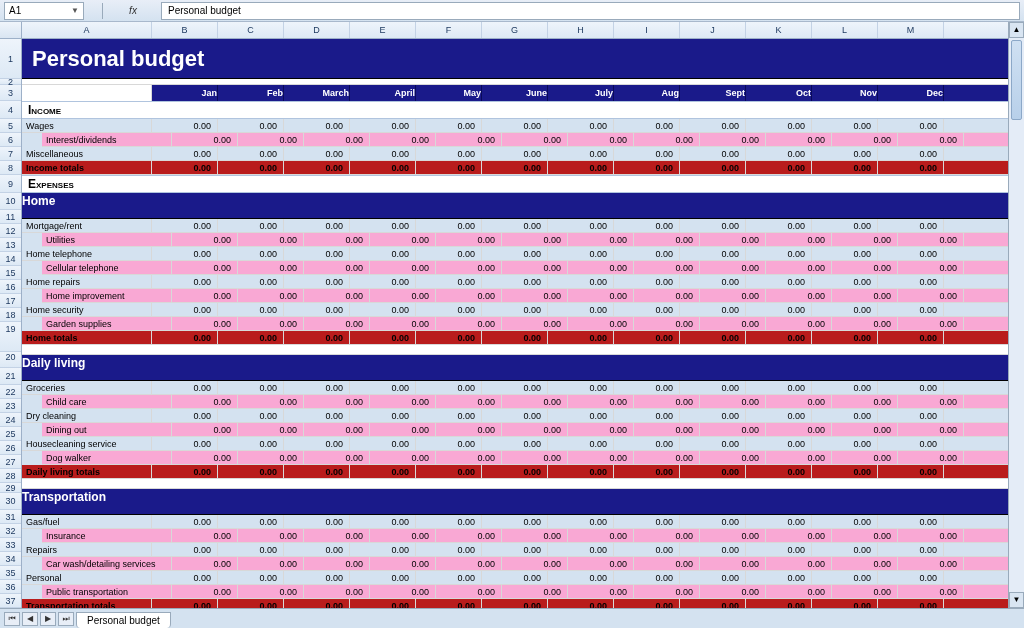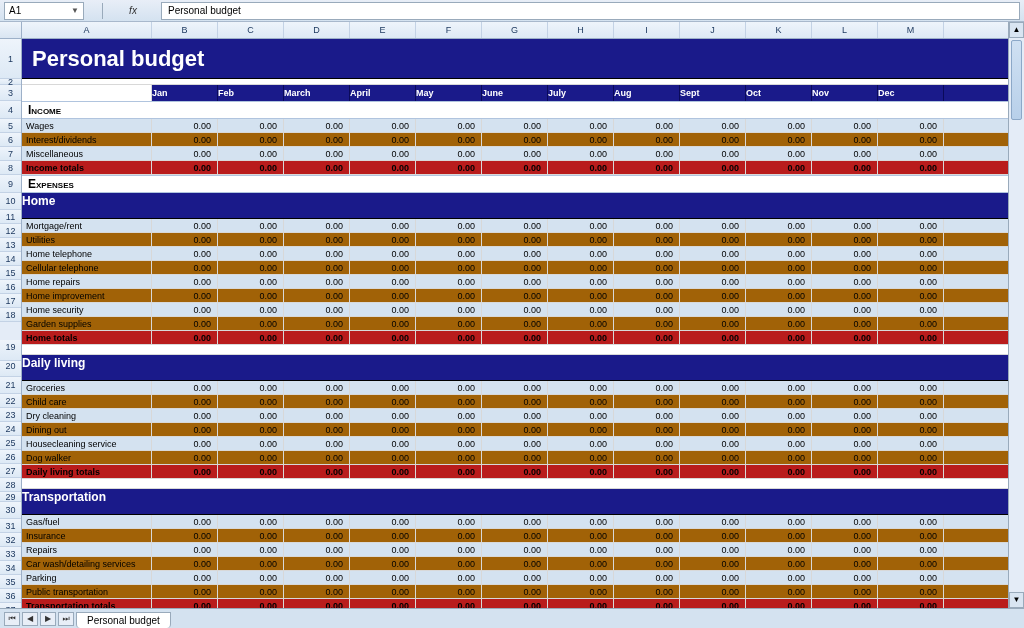--- a/index.html
+++ b/index.html
@@ -103,21 +103,21 @@
 .blank-row { height: 6px; background: #fff; border-bottom: 1px solid #d8d8d8; }
 .month-row {
   display: flex;
   background: #1a1a8a;
   height: 16px;
 }
 .month-row .label-cell { width: 130px; background: #fff; border-right:1px solid #d8d8d8; }
 .month-row .mc {
   width: 66px;
   color: #fff;
-  text-align: left;
+  text-align: right;
   font-size: 9px;
   font-weight: bold;
   line-height: 16px;
   border-right: 1px solid #0a0a5a;
 }
 .section-head {
   height: 18px;
   background: #ffffff;
   font-weight: bold;
   font-size: 12px;
@@ -135,21 +135,21 @@
   font-size: 12px;
   padding: 1px 0;
   border-bottom: 1px solid #000;
   line-height: 15px;
 }
 .data-row {
   display: flex;
   height: 14px;
   border-bottom: 1px solid #d8d8d8;
 }
-.data-row.alt { background: #a16207; }
+.data-row.alt { background: #f9a8d4; margin-left: 20px; }
 .data-row.total { font-weight: bold; background: #b91c1c; }
 .data-row .label {
   width: 130px;
   padding: 0 4px;
   font-size: 9px;
   line-height: 14px;
   border-right: 1px solid #d8d8d8;
   white-space: nowrap;
   overflow: hidden;
 }
@@ -257,21 +257,21 @@
         <div class="rh" style="height: 18px; line-height: 18px;">9</div>
         <div class="rh" style="height: 17px; line-height: 17px;">10</div>
         <div class="rh">11</div>
         <div class="rh">12</div>
         <div class="rh">13</div>
         <div class="rh">14</div>
         <div class="rh">15</div>
         <div class="rh">16</div>
         <div class="rh">17</div>
         <div class="rh">18</div>
-        <div class="rh" style="height: 21px; line-height: 14px; margin-top: 18px;">19</div>
+        <div class="rh" style="height: 30px; line-height: 14px;">19</div>
         <div class="rh" style="height: 16px; line-height: 10px;">20</div>
         <div class="rh" style="height: 17px; line-height: 17px;">21</div>
         <div class="rh">22</div>
         <div class="rh">23</div>
         <div class="rh">24</div>
         <div class="rh">25</div>
         <div class="rh">26</div>
         <div class="rh">27</div>
         <div class="rh" style="height: 14px; line-height: 14px;">28</div>
         <div class="rh" style="height: 10px; line-height: 10px;">29</div>
@@ -711,21 +711,21 @@
           <div class="val">0.00</div>
           <div class="val">0.00</div>
           <div class="val">0.00</div>
           <div class="val">0.00</div>
           <div class="val">0.00</div>
           <div class="val">0.00</div>
           <div class="val">0.00</div>
           <div class="val">0.00</div>
         </div>
         <div class="data-row">
-          <div class="label">Parking</div>
+          <div class="label">Personal</div>
           <div class="val">0.00</div>
           <div class="val">0.00</div>
           <div class="val">0.00</div>
           <div class="val">0.00</div>
           <div class="val">0.00</div>
           <div class="val">0.00</div>
           <div class="val">0.00</div>
           <div class="val">0.00</div>
           <div class="val">0.00</div>
           <div class="val">0.00</div>

